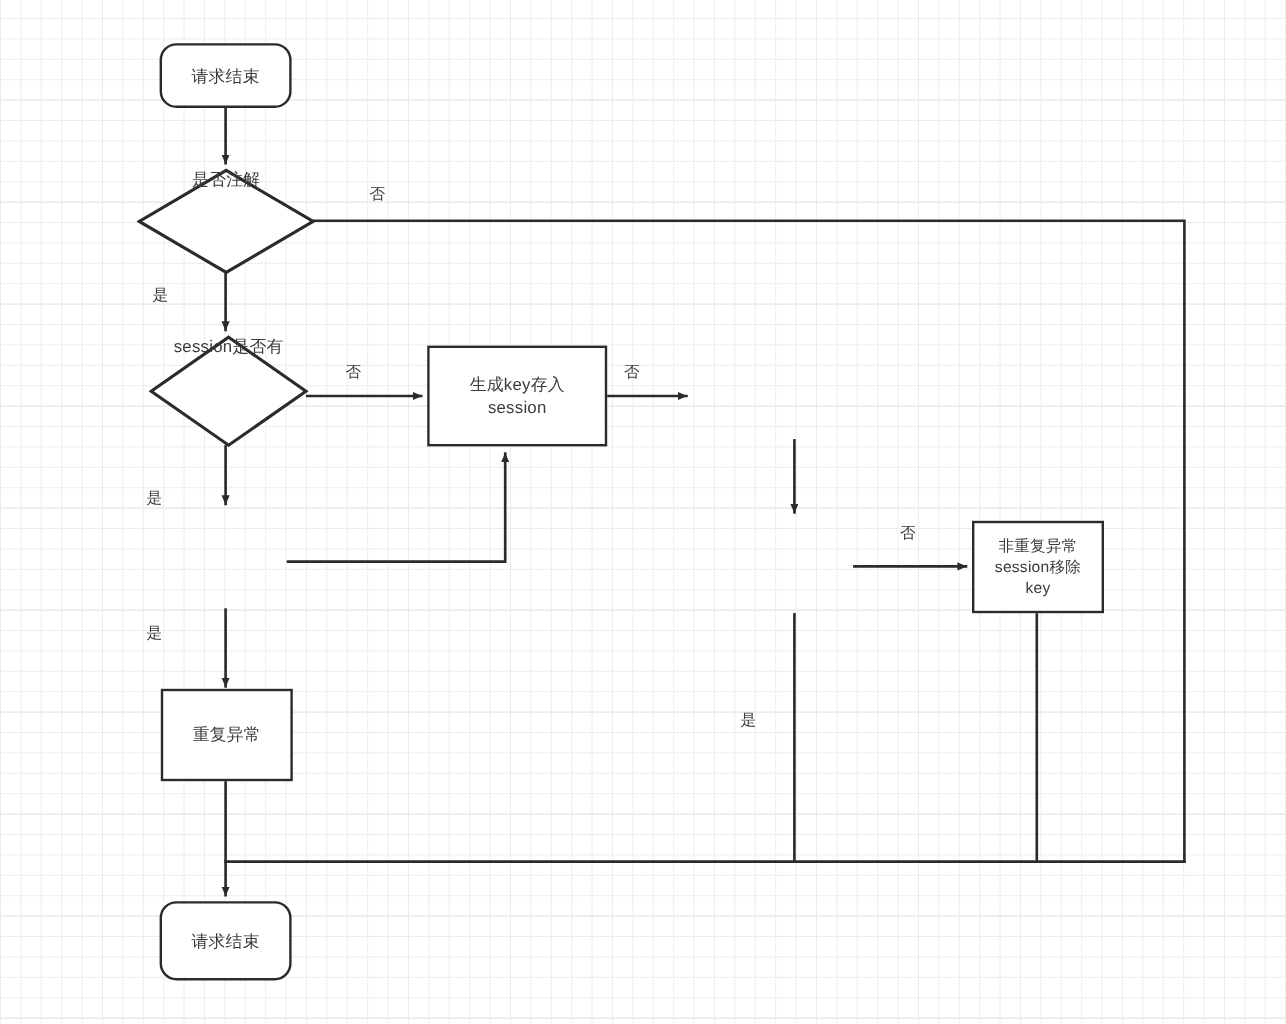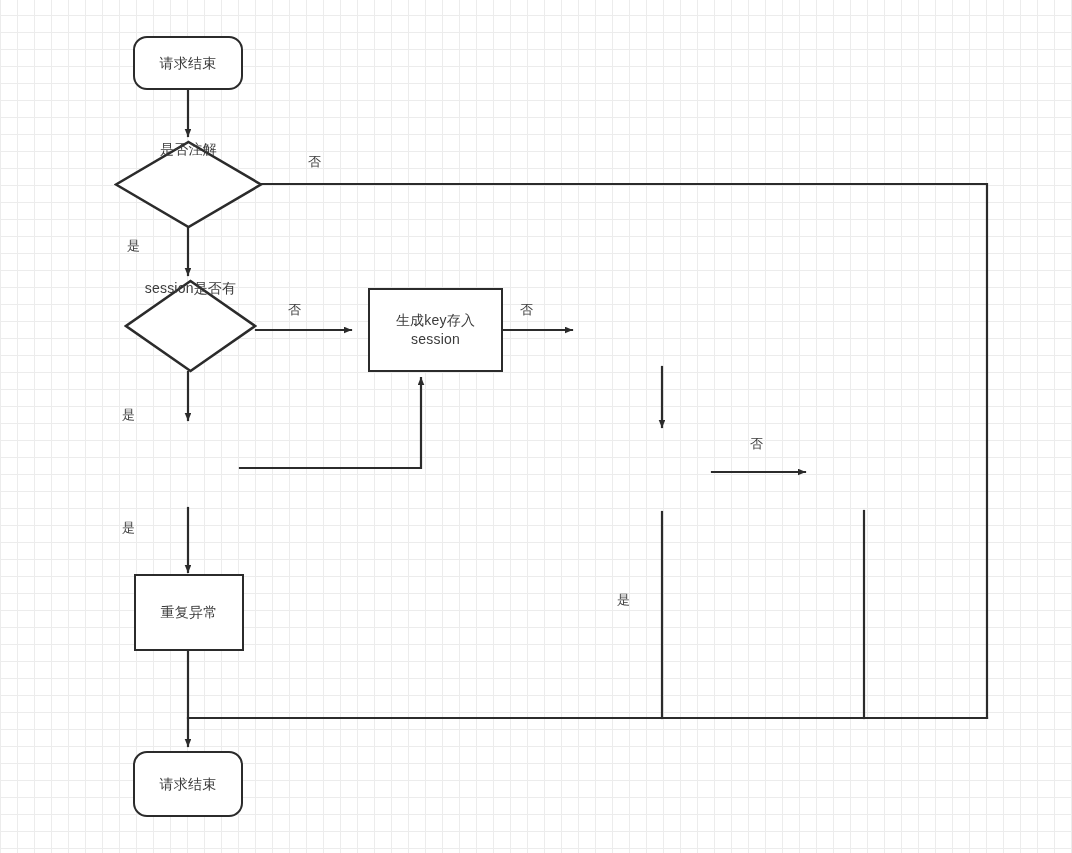--- a/index.html
+++ b/index.html
@@ -148,27 +148,32 @@
       <polygon points="66.5,2 131,47 66.5,92 2,47" fill="#ffffff" stroke="#2b2b2b" stroke-width="2.6"></polygon>
     </svg>
     <span class="diamond-label">session是否有</span>
   </div>
 
 
   <div class="node process" style="left:134px; top:574px; width:110px; height:77px;">
     <span>重复异常</span>
   </div>
 
-  <div class="node process" style="left:356px; top:288px; width:135px; height:84px;margin-left:12px;">
+  <div class="node process" style="left:356px; top:288px; width:150px; height:84px;">
     <span>生成key存入
 session</span>
   </div>
 
 
 
+  <div class="node process" style="left:810px; top:434px; width:110px; height:77px; font-size:13px;">
+    <span>非重复异常
+session移除
+key</span>
+  </div>
 
   <div class="node terminator" style="left:133px; top:751px; width:110px; height:66px;">
     <span>请求结束</span>
   </div>
 
   <span class="edge-label" style="left:308px; top:155px;">否</span>
   <span class="edge-label" style="left:127px; top:239px;">是</span>
   <span class="edge-label" style="left:288px; top:303px;">否</span>
   <span class="edge-label" style="left:122px; top:408px;">是</span>
   <span class="edge-label" style="left:122px; top:521px;">是</span>

